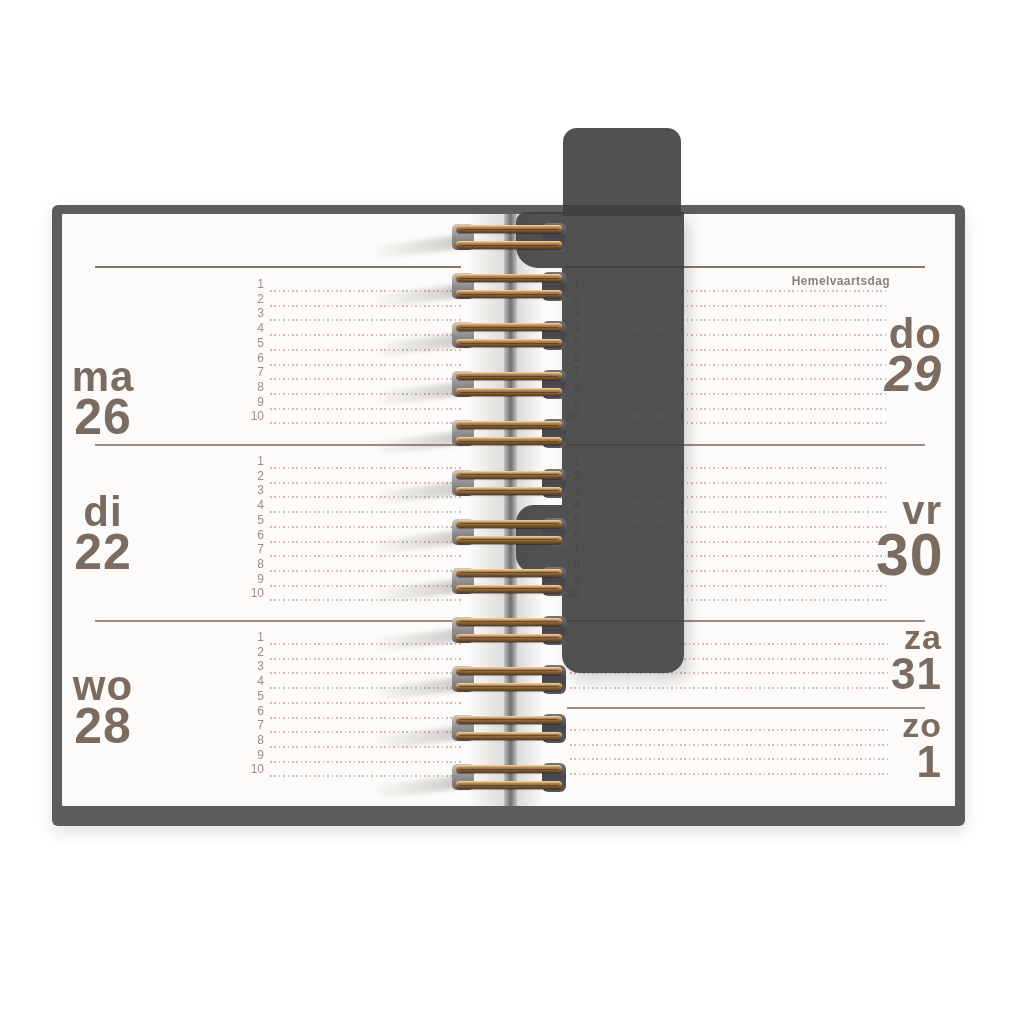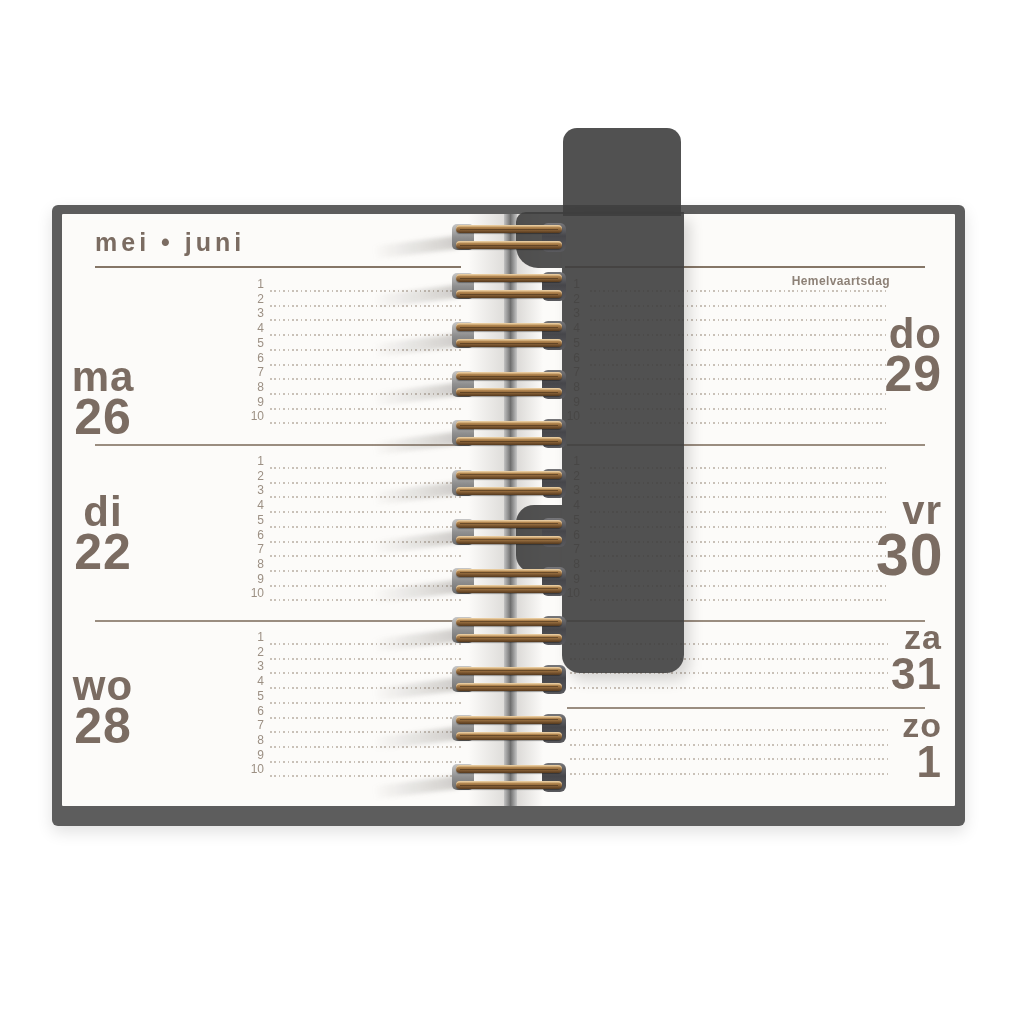--- a/index.html
+++ b/index.html
@@ -17,21 +17,20 @@
 <div id="stage">
 
   <div class="abs" style="left:52px;top:205px;width:913px;height:621px;background:#5d5d5d;border-radius:6px;z-index:0;box-shadow:0 6px 16px rgba(0,0,0,0.12);"></div>
 
   <div class="abs" style="left:62px;top:214px;width:893px;height:592px;background:#fcfbf9;border-radius:1px;z-index:1;"></div>
 
   <div class="abs" style="left:504px;top:214px;width:13px;height:592px;z-index:2;background:linear-gradient(90deg,#c2c2c2,#9a9a9a 25%,#6f6f6f 50%,#9a9a9a 75%,#c6c6c6);"></div>
   <div class="abs" style="left:468px;top:214px;width:36px;height:592px;z-index:3;background:linear-gradient(90deg,rgba(90,85,80,0),rgba(90,85,80,0.18));"></div>
   <div class="abs" style="left:517px;top:214px;width:26px;height:592px;z-index:3;background:linear-gradient(90deg,rgba(90,85,80,0.20),rgba(90,85,80,0));"></div>
 
-  <div class="abs hdr" style="left:95px;top:228px;">mei  •  juni</div>
   <div class="abs rule" style="left:95px;top:266px;width:366px;background:#857667;"></div>
 
   <div class="abs rule" style="left:565px;top:266px;width:360px;background:#857667;"></div>
 
   <div class="abs" style="left:690px;top:274px;width:200px;text-align:right;font-size:12px;font-weight:bold;letter-spacing:0.4px;color:#8d8177;z-index:5;">Hemelvaartsdag</div>
 
   <div class="abs rule" style="left:95px;top:444px;width:366px;background:#9a8d80;"></div>
   <div class="abs rule" style="left:95px;top:620px;width:366px;background:#9a8d80;"></div>
   <div class="abs rule" style="left:567px;top:444px;width:358px;background:#9a8d80;"></div>
   <div class="abs rule" style="left:567px;top:620px;width:358px;background:#9a8d80;"></div>
@@ -125,21 +124,21 @@
       <div style="position: absolute; left: 590px; top: 378.2px; width: 298px; height: 2px; z-index: 5; background: repeating-linear-gradient(90deg, rgb(201, 193, 184) 0px, rgb(201, 193, 184) 1.6px, transparent 1.6px, transparent 4.4px);"></div>
       <div style="position: absolute; left: 552px; top: 366.2px; width: 28px; text-align: right; font-size: 12px; color: rgb(156, 144, 132); z-index: 5; line-height: 13px;">7</div>
       <div style="position: absolute; left: 590px; top: 392.9px; width: 298px; height: 2px; z-index: 5; background: repeating-linear-gradient(90deg, rgb(201, 193, 184) 0px, rgb(201, 193, 184) 1.6px, transparent 1.6px, transparent 4.4px);"></div>
       <div style="position: absolute; left: 552px; top: 380.9px; width: 28px; text-align: right; font-size: 12px; color: rgb(156, 144, 132); z-index: 5; line-height: 13px;">8</div>
       <div style="position: absolute; left: 590px; top: 407.6px; width: 298px; height: 2px; z-index: 5; background: repeating-linear-gradient(90deg, rgb(201, 193, 184) 0px, rgb(201, 193, 184) 1.6px, transparent 1.6px, transparent 4.4px);"></div>
       <div style="position: absolute; left: 552px; top: 395.6px; width: 28px; text-align: right; font-size: 12px; color: rgb(156, 144, 132); z-index: 5; line-height: 13px;">9</div>
       <div style="position: absolute; left: 590px; top: 422.3px; width: 298px; height: 2px; z-index: 5; background: repeating-linear-gradient(90deg, rgb(201, 193, 184) 0px, rgb(201, 193, 184) 1.6px, transparent 1.6px, transparent 4.4px);"></div>
       <div style="position: absolute; left: 552px; top: 410.3px; width: 28px; text-align: right; font-size: 12px; color: rgb(156, 144, 132); z-index: 5; line-height: 13px;">10</div>
       <div style="position: absolute; left: 876px; top: 316px; width: 66px; text-align: right; color: rgb(123, 108, 98); font-weight: bold; z-index: 5;">
         <div style="position: static; font-size: 42px; line-height: 0.84; letter-spacing: 1px;">do</div>
-        <div style="position: static; font-size: 50px; line-height: 0.94; letter-spacing: 1px;">29</div>
+        <div style="position: static; font-size: 50px; line-height: 0.94; letter-spacing: 1px; font-style: italic;">29</div>
       </div>
       <div style="position: absolute; left: 590px; top: 467px; width: 298px; height: 2px; z-index: 5; background: repeating-linear-gradient(90deg, rgb(201, 193, 184) 0px, rgb(201, 193, 184) 1.6px, transparent 1.6px, transparent 4.4px);"></div>
       <div style="position: absolute; left: 552px; top: 455px; width: 28px; text-align: right; font-size: 12px; color: rgb(156, 144, 132); z-index: 5; line-height: 13px;">1</div>
       <div style="position: absolute; left: 590px; top: 481.7px; width: 298px; height: 2px; z-index: 5; background: repeating-linear-gradient(90deg, rgb(201, 193, 184) 0px, rgb(201, 193, 184) 1.6px, transparent 1.6px, transparent 4.4px);"></div>
       <div style="position: absolute; left: 552px; top: 469.7px; width: 28px; text-align: right; font-size: 12px; color: rgb(156, 144, 132); z-index: 5; line-height: 13px;">2</div>
       <div style="position: absolute; left: 590px; top: 496.4px; width: 298px; height: 2px; z-index: 5; background: repeating-linear-gradient(90deg, rgb(201, 193, 184) 0px, rgb(201, 193, 184) 1.6px, transparent 1.6px, transparent 4.4px);"></div>
       <div style="position: absolute; left: 552px; top: 484.4px; width: 28px; text-align: right; font-size: 12px; color: rgb(156, 144, 132); z-index: 5; line-height: 13px;">3</div>
       <div style="position: absolute; left: 590px; top: 511.1px; width: 298px; height: 2px; z-index: 5; background: repeating-linear-gradient(90deg, rgb(201, 193, 184) 0px, rgb(201, 193, 184) 1.6px, transparent 1.6px, transparent 4.4px);"></div>
       <div style="position: absolute; left: 552px; top: 499.1px; width: 28px; text-align: right; font-size: 12px; color: rgb(156, 144, 132); z-index: 5; line-height: 13px;">4</div>
       <div style="position: absolute; left: 590px; top: 525.8px; width: 298px; height: 2px; z-index: 5; background: repeating-linear-gradient(90deg, rgb(201, 193, 184) 0px, rgb(201, 193, 184) 1.6px, transparent 1.6px, transparent 4.4px);"></div>

